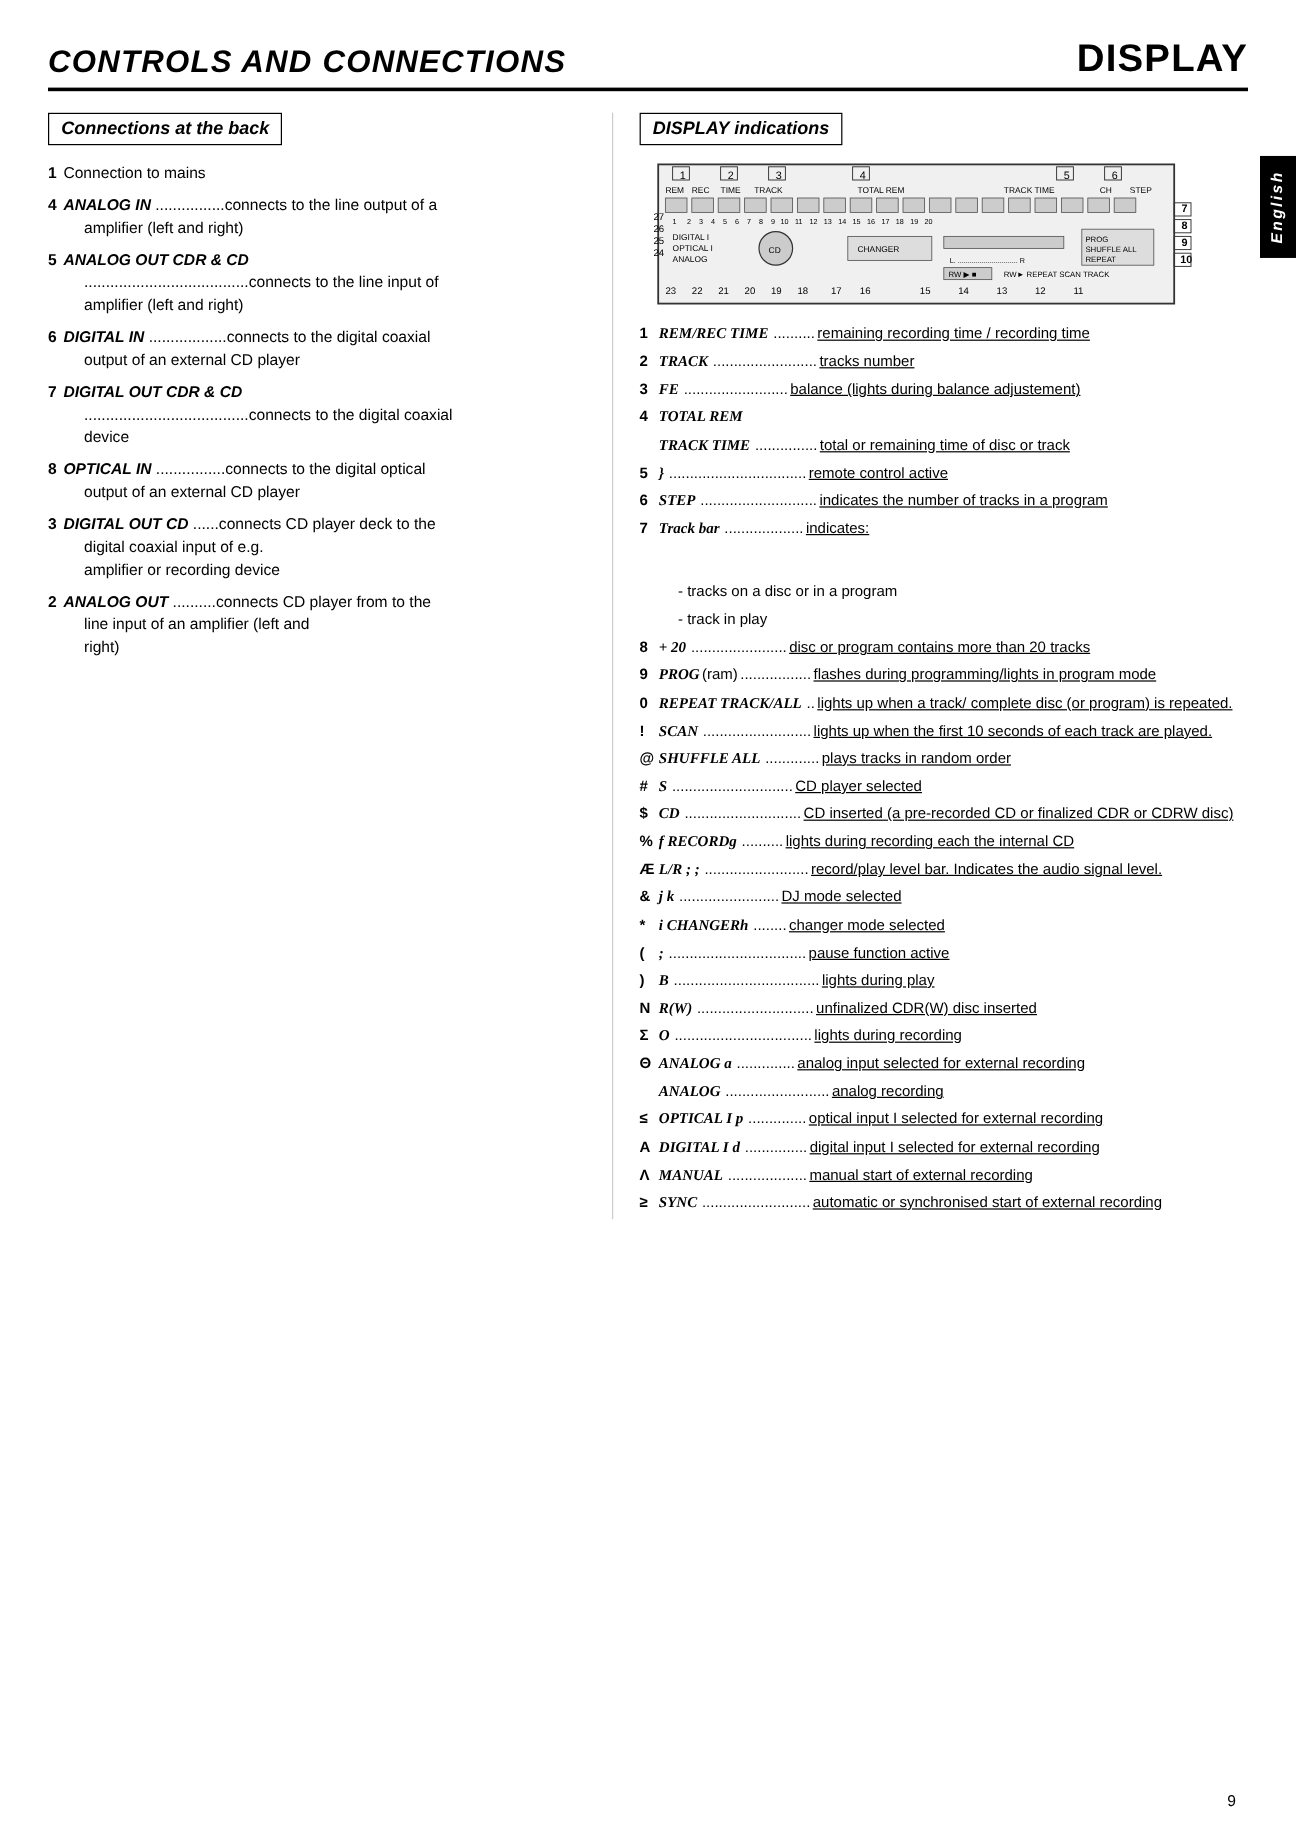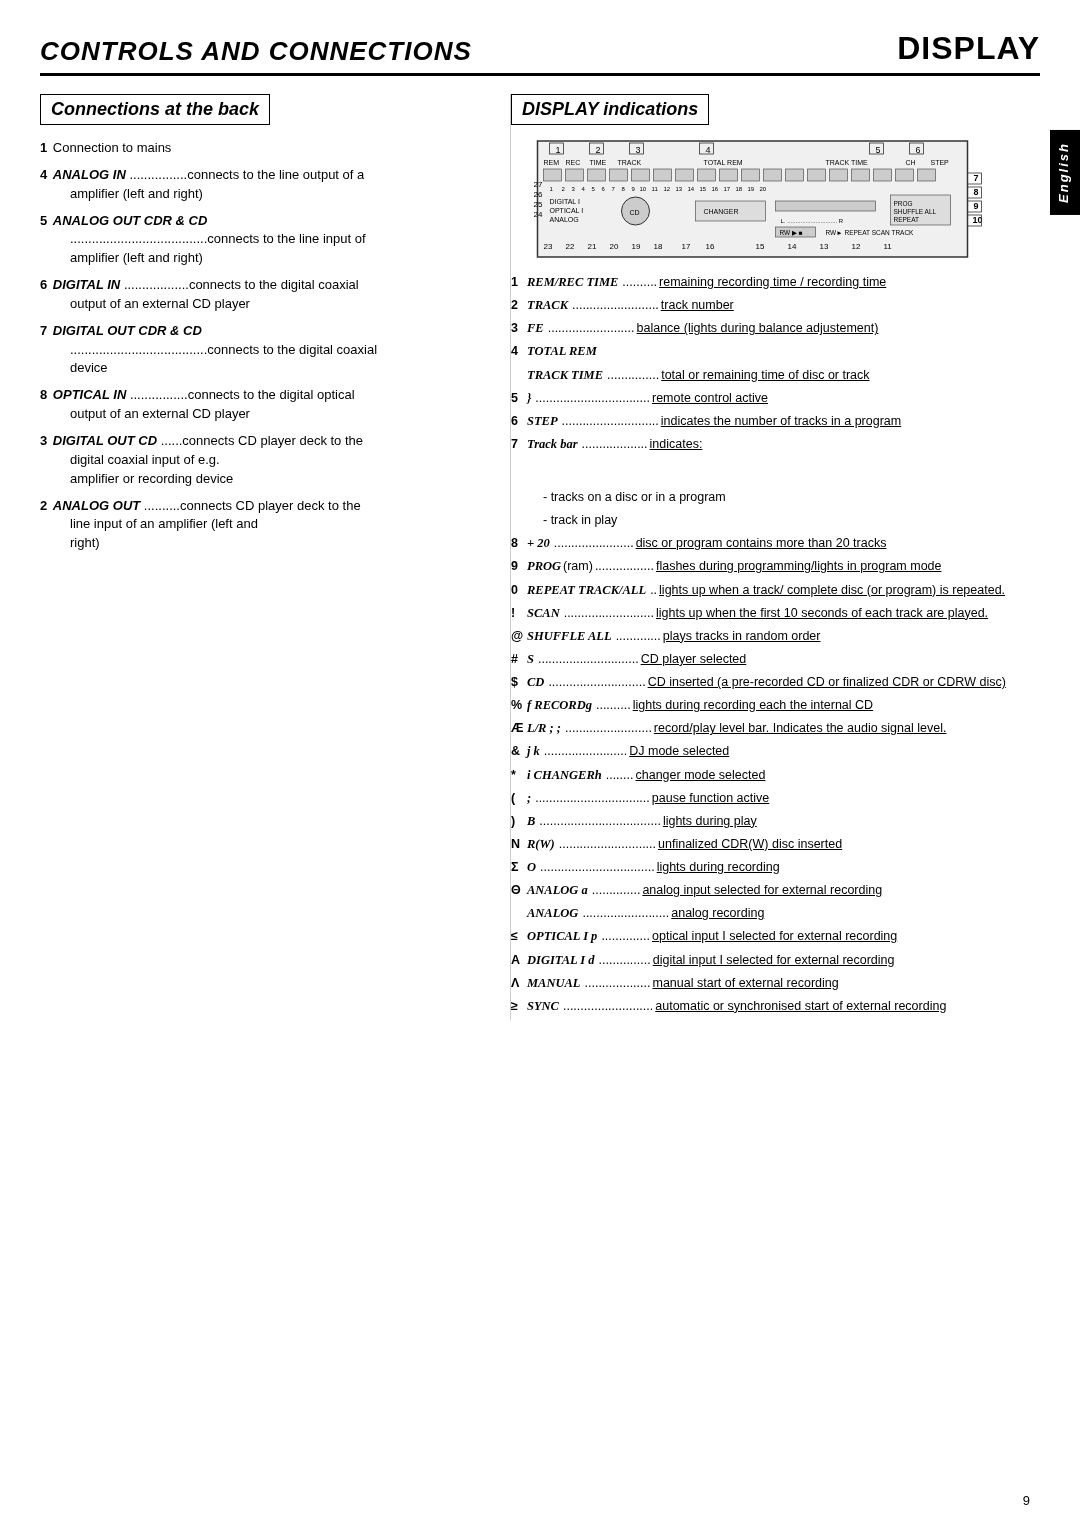--- a/index.html
+++ b/index.html
@@ -66,27 +66,27 @@
 
     
     .left-col {
       width: 470px;
       padding-right: 20px;
     }
 
     
     .right-col {
       flex: 1;
-      padding-left: 0;
+      padding-left: 22px;
       border-left: 1px solid #ccc;
     }
 
     
     .section-header {
-      font-size: 18px;
+      font-size: 15px;
       font-weight: bold;
       font-style: italic;
       border: 1px solid #000;
       padding: 4px 10px;
       margin-bottom: 14px;
       display: inline-block;
     }
 
     
     .left-item {
@@ -214,21 +214,21 @@
         <span class="num b">3 </span>
         <span class="bi">DIGITAL OUT CD </span>
         <span>......connects CD player deck to the</span>
         <span class="continuation">digital coaxial input of e.g.</span>
         <span class="continuation">amplifier or recording device</span>
       </div>
 
       <div class="left-item">
         <span class="num b">2 </span>
         <span class="bi">ANALOG OUT </span>
-        <span>..........connects CD player deck to the</span>
+        <span>..........connects CD player from to the</span>
         <span class="continuation">line input of an amplifier (left and</span>
         <span class="continuation">right)</span>
       </div>
     </div>
 
     <div class="right-col">
       <div class="section-header">DISPLAY indications</div>
 
       
       <div class="diag-container">
@@ -363,21 +363,21 @@
           <span class="ri-num">1</span>
           <span class="ri-label">REM/REC TIME</span>
           <span class="ri-dots">..........</span>
           <span class="ri-desc">remaining recording time / recording time</span>
         </div>
 
         <div class="right-item">
           <span class="ri-num">2</span>
           <span class="ri-label">TRACK</span>
           <span class="ri-dots">.........................</span>
-          <span class="ri-desc">track number</span>
+          <span class="ri-desc">tracks number</span>
         </div>
 
         <div class="right-item">
           <span class="ri-num">3</span>
           <span class="ri-label">FE</span>
           <span class="ri-dots">.........................</span>
           <span class="ri-desc">balance (lights during balance adjustement)</span>
         </div>
 
         <div class="right-item">

